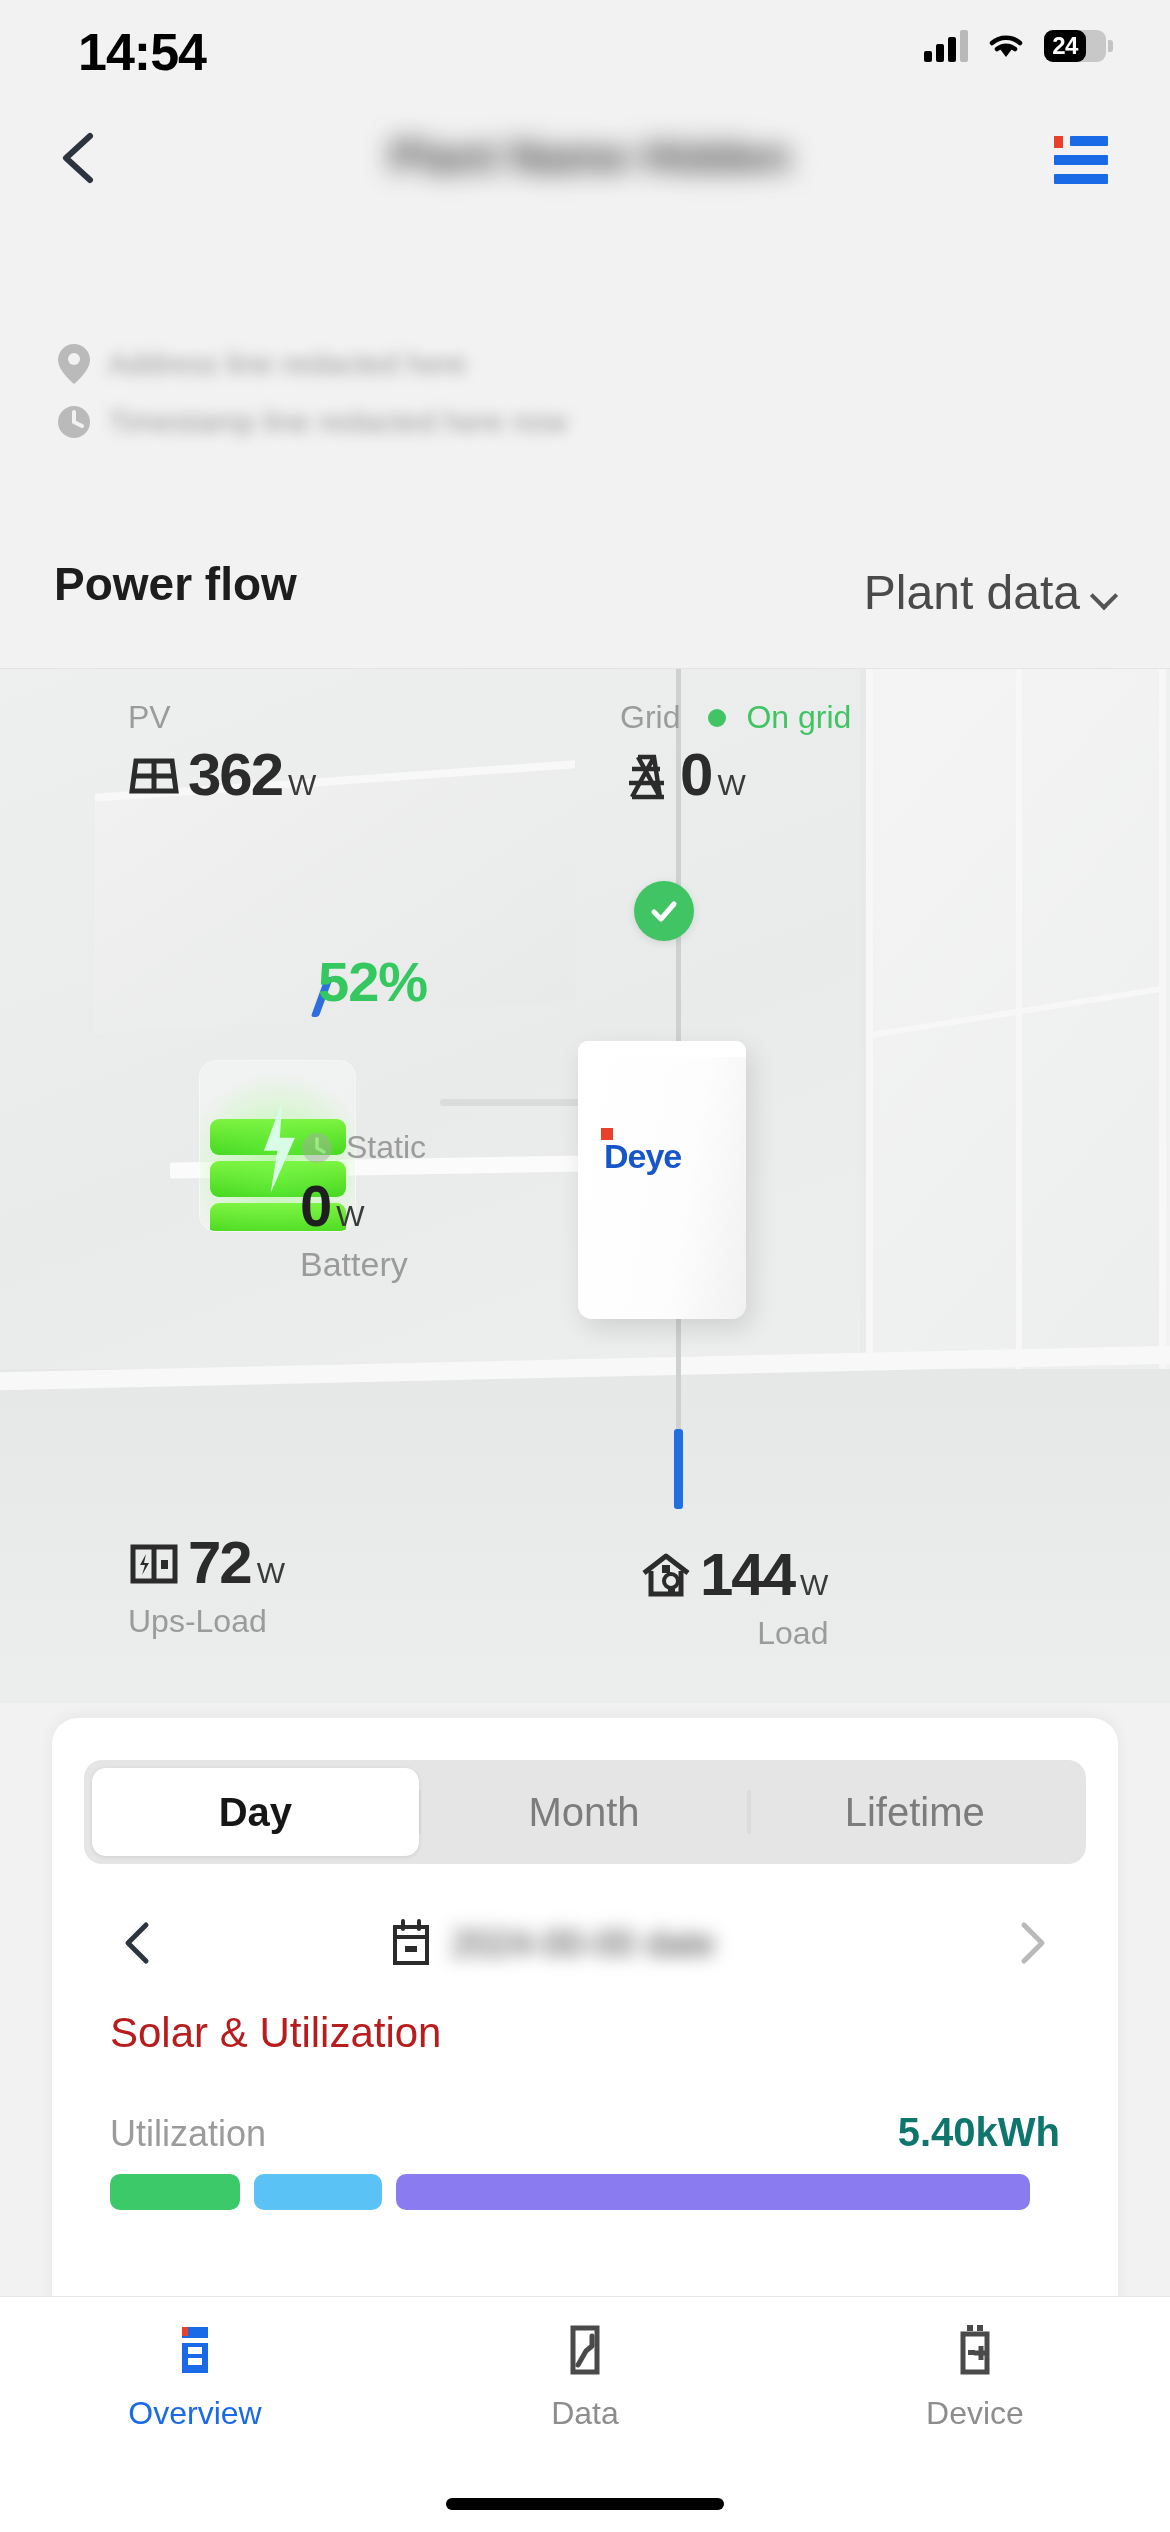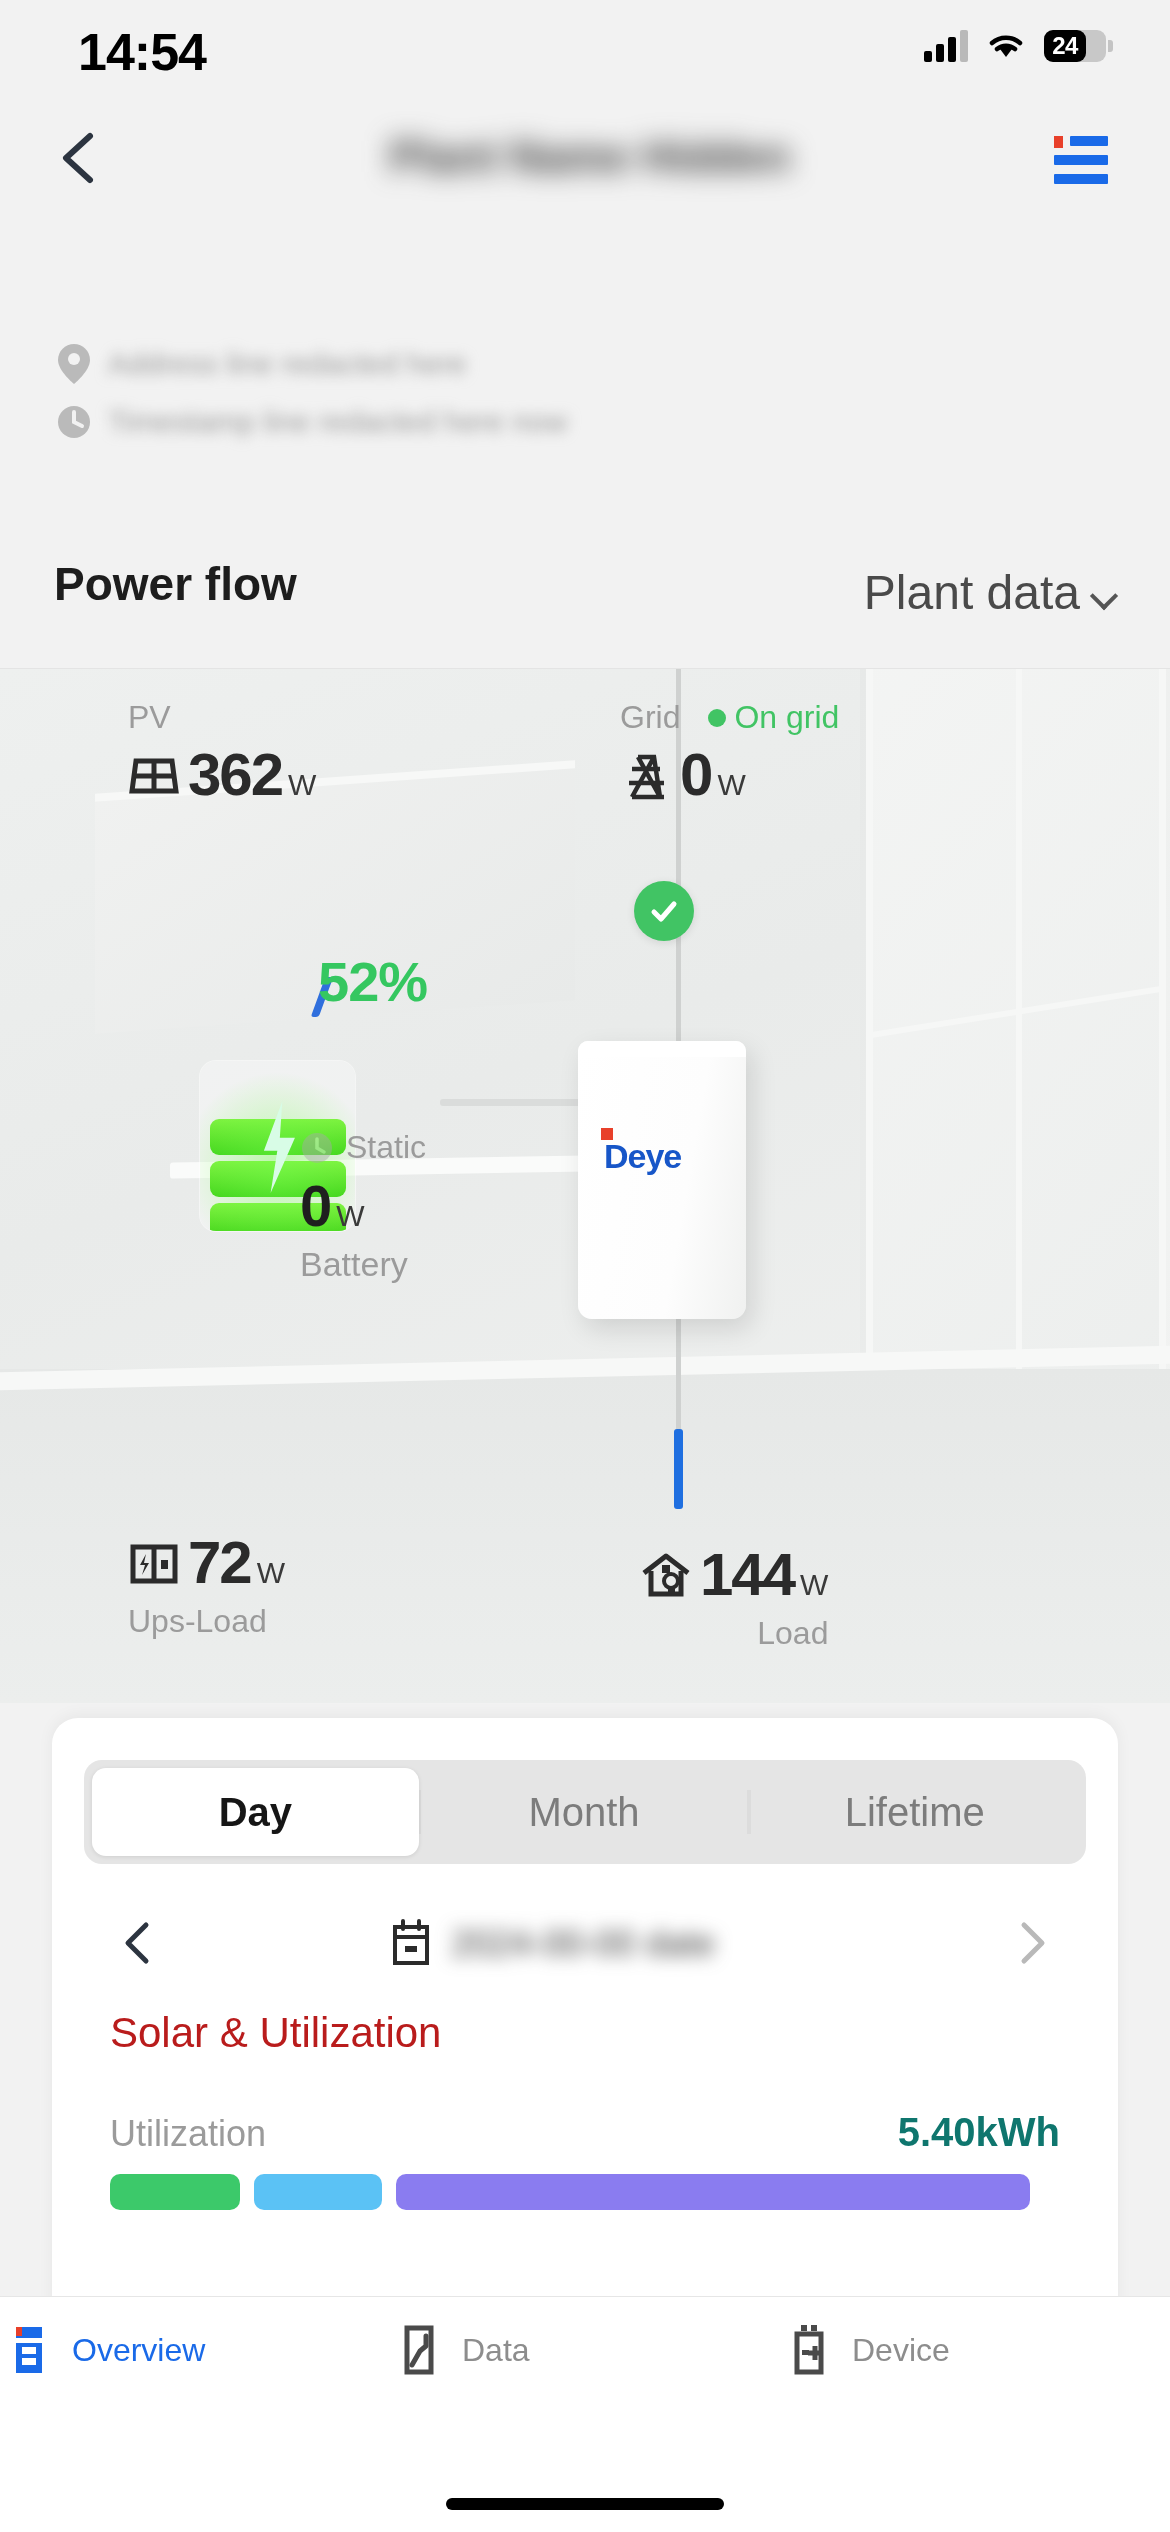--- a/index.html
+++ b/index.html
@@ -177,21 +177,21 @@
   .stat { position:absolute; }
   .stat .lbl { font-size:32px; color:#9b9b9b; }
   .stat .valrow { display:flex; align-items:baseline; gap:6px; margin-top:4px; }
   .stat .num { font-size:60px; font-weight:700; color:#2b2b2b; letter-spacing:-2px; }
   .stat .unit { font-size:30px; color:#3a3a3a; }
   .stat .sicon { width:52px; height:52px; align-self:center; margin-right:2px; }
 
   .stat-pv  { left:128px; top:30px; }
   .stat-grid{ left:620px; top:30px; }
   .grid-head{ display:flex; align-items:center; gap:28px; }
-  .ongrid{ display:flex; align-items:center; gap:8px; font-size:32px; color:#41c464; font-weight:500; }
+  .ongrid{ display:flex; align-items:center; gap:20px; font-size:32px; color:#41c464; font-weight:500; }
   .ongrid .dot{ width:18px; height:18px; border-radius:50%; background:#41c464; }
 
   .stat-ups { left:128px; top:855px; text-align:left; }
   .stat-load{ left:640px; top:855px; text-align:right;margin-top:12px; }
   .stat-ups .cap, .stat-load .cap { font-size:32px; color:#9b9b9b; margin-top:6px; }
 
   .bat-pct{
     position:absolute; left:318px; top:280px;
     font-size:56px; font-weight:700; color:#35c760; letter-spacing:-1px;
   }
@@ -242,21 +242,21 @@
   .util-val{ font-size:40px; font-weight:700; color:#0f766e; }
   .util-bar{ position:absolute; left:58px; top:456px; width:950px; height:36px; display:flex; gap:14px; }
   .util-bar span{ display:block; height:36px; border-radius:10px; }
 
   
   .tabbar{
     position:absolute; left:0; bottom:0; width:1170px; height:236px;
     background:#fff; border-top:1px solid #e6e6e6;
     display:flex; align-items:flex-start; padding-top:22px;
   }
-  .tab{ flex:1; display:flex; flex-direction:row; align-items:center; gap:14px; cursor:pointer; }
+  .tab{ flex:1; display:flex; flex-direction:column; align-items:center; gap:14px; cursor:pointer; }
   .tab .ticon{ width:58px; height:62px; }
   .tab .tlbl{ font-size:32px; color:#8d8d8d; }
   .tab.active .tlbl{ color:#1a6ae8; }
   .home-ind{
     position:absolute; left:50%; transform:translateX(-50%); bottom:22px;
     width:278px; height:12px; background:#000; border-radius:6px;
   }
 </style>
 </head>
 <body>

